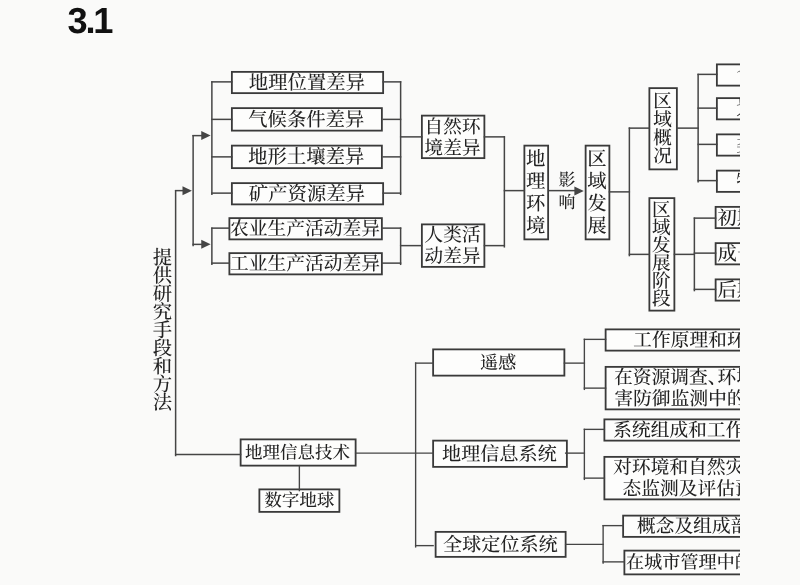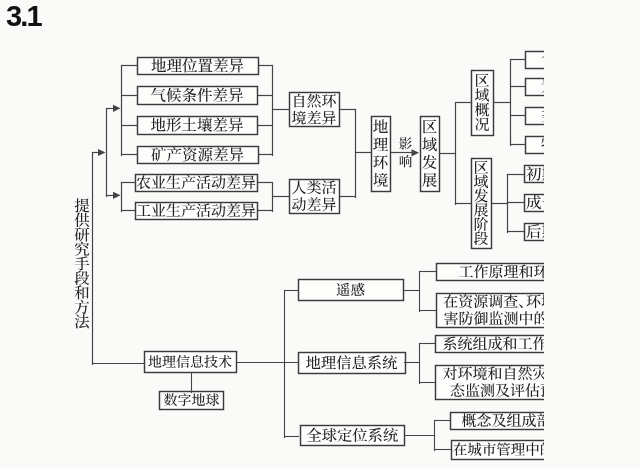--- a/index.html
+++ b/index.html
@@ -1,14 +1,14 @@
 <!DOCTYPE html>
 <html><head><meta charset="utf-8"><style>
 html,body{margin:0;padding:0;background:#fafaf9;}
-#c{position:relative;width:544px;height:468px;background:#fafaf9;overflow:hidden;}
+#c{position:relative;width:544px;height:468px;background:#fafaf9;overflow:hidden;padding-left:48px;}
 </style></head><body>
 <div id="c">
 <svg width="640" height="468" viewBox="0 0 640 468">
 <defs>
         <path id="u5730" d="M810 -622 690 -577V-799C715 -803 723 -813 725 -827L614 -839V-549L493 -504V-721C517 -725 527 -736 529 -749L416 -762V-475L281 -425L300 -401L416 -444V-51C416 28 451 47 558 47H706C923 47 970 34 970 -7C970 -23 962 -32 931 -43L929 -194H916C899 -123 884 -66 874 -47C867 -38 859 -34 843 -32C822 -29 774 -28 710 -28H565C506 -28 493 -39 493 -69V-473L614 -518V-103H628C657 -103 690 -121 690 -129V-546L828 -597C825 -373 818 -282 800 -263C794 -256 788 -254 773 -254C758 -254 725 -256 704 -258V-242C727 -237 745 -229 755 -218C764 -207 766 -187 766 -164C801 -164 832 -174 855 -196C891 -232 902 -322 905 -585C924 -588 936 -594 943 -602L860 -669L819 -625ZM29 -120 74 -20C84 -25 92 -35 95 -48C222 -128 318 -197 385 -245L379 -257L236 -197V-507H360C374 -507 383 -512 386 -523C357 -555 306 -602 306 -602L262 -536H236V-781C261 -784 270 -794 272 -808L159 -820V-536H39L47 -507H159V-166C103 -144 57 -128 29 -120Z"></path>
         <path id="u7406" d="M396 -768V-280H408C442 -280 474 -298 474 -307V-344H609V-189H391L399 -161H609V16H295L303 45H957C971 45 981 40 983 30C949 -6 888 -54 888 -54L836 16H688V-161H914C928 -161 938 -165 940 -176C907 -209 850 -255 850 -255L800 -189H688V-344H831V-300H844C871 -300 909 -320 910 -327V-724C930 -729 946 -737 953 -745L863 -814L821 -768H480L396 -805ZM609 -542V-372H474V-542ZM688 -542H831V-372H688ZM609 -571H474V-739H609ZM688 -571V-739H831V-571ZM26 -113 64 -16C74 -20 83 -30 86 -42C220 -113 320 -173 392 -214L387 -228L240 -178V-435H355C369 -435 378 -440 381 -451C353 -482 304 -527 304 -527L261 -464H240V-707H370C384 -707 394 -712 396 -723C363 -756 304 -802 304 -802L255 -737H38L46 -707H161V-464H41L49 -435H161V-152C102 -133 54 -119 26 -113Z"></path>
         <path id="u4F4D" d="M519 -840 508 -833C549 -785 593 -708 598 -644C679 -577 756 -752 519 -840ZM395 -515 381 -508C451 -380 471 -196 478 -92C542 2 650 -230 395 -515ZM849 -677 795 -610H308L316 -581H919C933 -581 943 -586 946 -597C909 -631 849 -677 849 -677ZM277 -557 234 -573C270 -638 304 -708 332 -782C355 -782 367 -790 371 -802L249 -841C198 -648 107 -452 21 -329L35 -319C81 -361 125 -411 166 -468V81H181C212 81 245 62 246 55V-538C264 -541 274 -548 277 -557ZM870 -78 814 -8H657C733 -156 802 -346 840 -478C863 -479 874 -489 877 -502L749 -532C726 -377 681 -165 635 -8H278L286 21H942C956 21 966 16 969 5C931 -30 870 -78 870 -78Z"></path>
         <path id="u7F6E" d="M224 -583V-611H793V-568H805C815 -568 827 -570 837 -574L802 -531H525L535 -557C556 -559 569 -567 572 -582L449 -600L441 -531H55L64 -502H438L427 -427H310L220 -464V13H42L51 42H940C954 42 964 37 966 26C929 -7 868 -52 868 -52L815 13H796V-388C822 -392 834 -396 841 -407L743 -478L703 -427H483L514 -502H923C937 -502 948 -507 950 -518C923 -542 883 -572 865 -586C869 -588 871 -590 871 -592V-743C890 -747 906 -755 913 -763L824 -830L783 -786H232L147 -823V-559H158C190 -559 224 -576 224 -583ZM299 13V-73H714V13ZM299 -102V-180H714V-102ZM299 -209V-285H714V-209ZM299 -314V-398H714V-314ZM576 -757V-640H435V-757ZM649 -757H793V-640H649ZM361 -757V-640H224V-757Z"></path>
         <path id="u5DEE" d="M274 -844 265 -837C302 -803 343 -743 352 -693C434 -639 500 -802 274 -844ZM861 -450 808 -385H448C465 -425 480 -466 493 -509H851C865 -509 875 -514 878 -525C843 -557 786 -598 786 -598L737 -538H501C510 -574 518 -610 524 -648V-650H914C929 -650 939 -655 941 -666C905 -699 846 -742 846 -742L794 -679H597C644 -714 694 -758 725 -794C747 -792 760 -800 764 -811L641 -847C624 -797 596 -728 569 -679H91L100 -650H430C424 -612 417 -575 408 -538H134L142 -509H401C389 -466 375 -425 359 -385H50L59 -355H346C281 -210 183 -85 45 9L56 22C175 -40 268 -117 340 -207L341 -203H524V6H191L200 35H929C943 35 953 30 956 19C920 -15 861 -62 861 -62L807 6H606V-203H835C849 -203 859 -208 862 -219C826 -251 768 -296 768 -296L717 -232H359C387 -271 412 -312 434 -355H930C944 -355 955 -360 957 -371C920 -404 861 -450 861 -450Z"></path>
         <path id="u5F02" d="M243 -757H713V-612H243ZM166 -821V-467C166 -392 202 -379 337 -379L565 -378C872 -378 921 -388 921 -433C921 -448 909 -456 877 -465L874 -592H862C844 -527 831 -488 818 -469C811 -458 803 -454 781 -452C749 -449 669 -448 569 -448H333C254 -448 243 -455 243 -479V-583H713V-542H726C751 -542 792 -557 793 -564V-743C813 -747 829 -755 835 -762L744 -832L703 -786H256L166 -823ZM867 -285 815 -219H707V-314C733 -318 742 -328 744 -342L627 -353V-219H379V-317C403 -319 410 -329 413 -342L300 -353V-219H39L48 -189H299C291 -91 242 6 60 68L68 82C308 27 368 -80 377 -189H627V82H642C673 82 707 67 707 58V-189H938C952 -189 962 -194 965 -205C928 -239 867 -285 867 -285Z"></path>

